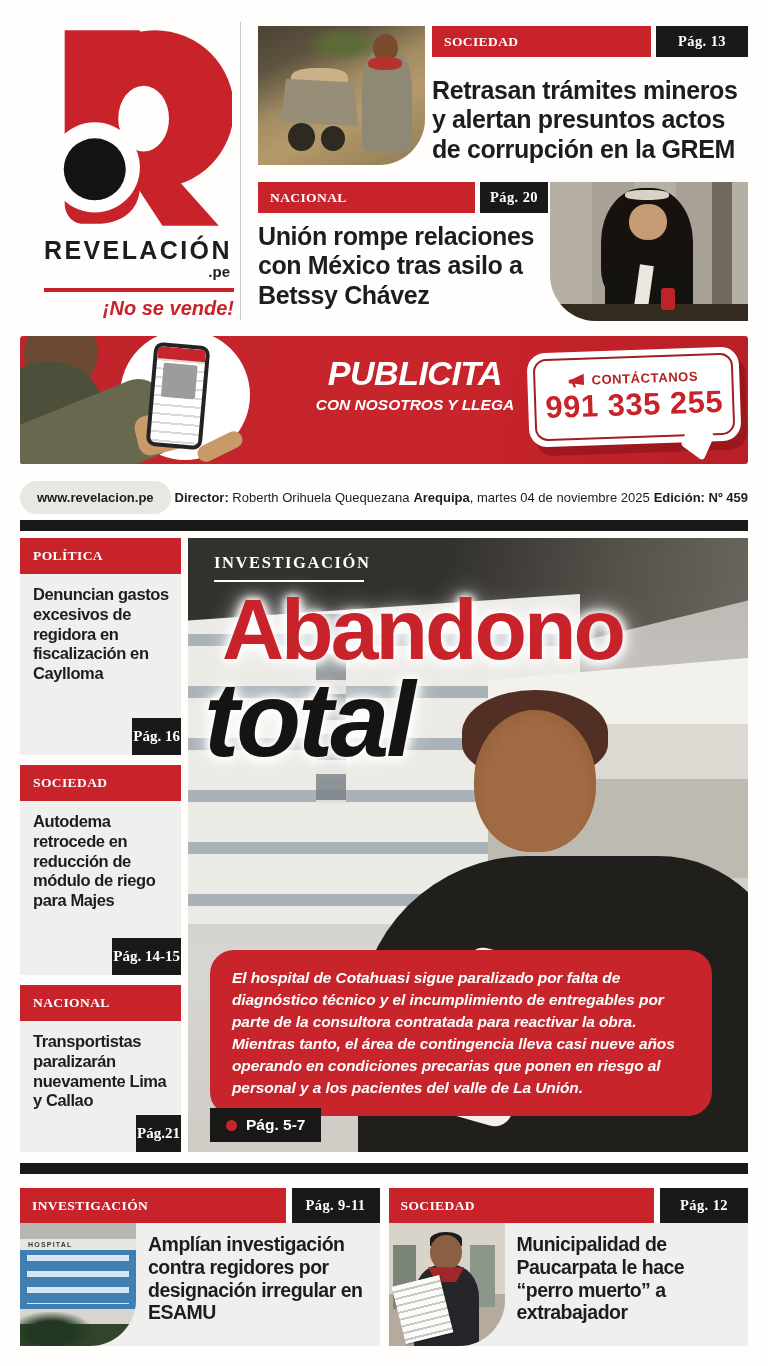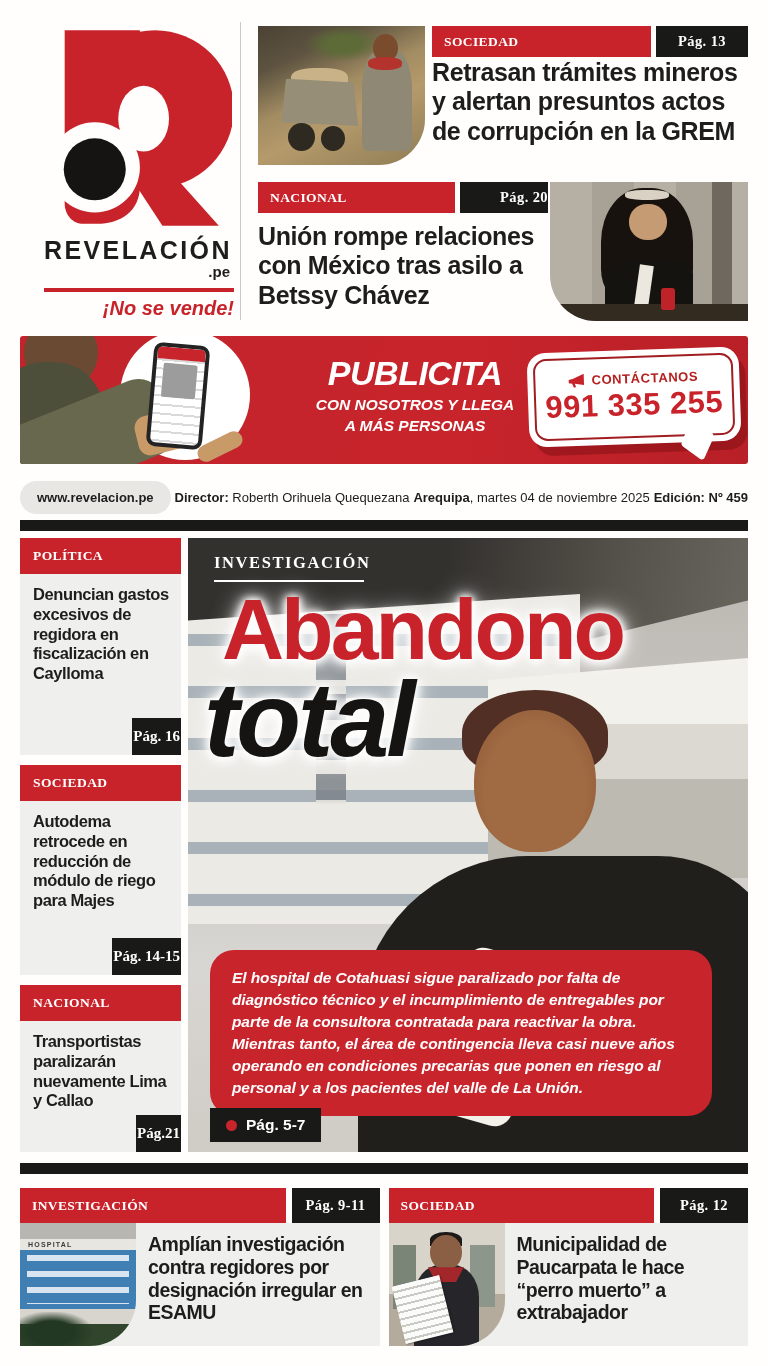--- a/index.html
+++ b/index.html
@@ -22,24 +22,24 @@
 
   
   .top-stories{position:absolute;left:258px;top:20px;width:490px;}
   .top-story{position:relative;height:146px;}
   .top-story.b{margin-top:16px;}
   .ts-photo-a{position:absolute;left:0;top:6px;width:167px;height:139px;border-radius:0 0 46px 0;overflow:hidden;}
   .ts-content-a{position:absolute;left:174px;top:6px;width:316px;}
   .chip-row{display:flex;gap:5px;height:31px;}
   .chip-row .chip.red{flex:1;line-height:31px;padding-left:12px;}
   .chip-row .chip.black{width:92px;text-align:center;line-height:31px;font-size:14.5px;}
-  .ts-headline{font-size:25px;font-weight:700;line-height:1.17;letter-spacing:-.4px;margin-top:1px;color:#1d1d1b;}
+  .ts-headline{font-size:25px;font-weight:700;line-height:1.17;letter-spacing:-.4px;margin-top:19px;color:#1d1d1b;}
   .ts-chips-b{display:flex;gap:5px;height:31px;width:290px;}
   .ts-chips-b .chip.red{flex:1;line-height:31px;padding-left:12px;}
-  .ts-chips-b .chip.black{width:88px;text-align:right;line-height:31px;font-size:14.5px;}
+  .ts-chips-b .chip.black{width:68px;text-align:center;line-height:31px;font-size:14.5px;}
   .ts-photo-b{position:absolute;right:0;top:0;width:198px;height:139px;border-radius:0 0 0 46px;overflow:hidden;}
   .ts-headline-b{width:286px;margin-top:9px;font-size:25px;font-weight:700;line-height:1.17;letter-spacing:-.4px;color:#1d1d1b;}
 
   
   .ph-layer{position:absolute;}
   .photo-mining{background:linear-gradient(155deg,#4c4234 0%,#5d5340 22%,#a28c62 45%,#b59a6b 62%,#8f7c55 100%);}
   .pm-green{left:28%;top:0;width:46%;height:26%;background:radial-gradient(#5c6b37 30%,transparent 70%);}
   .pm-cart{left:14%;top:38%;width:46%;height:34%;background:#978e77;clip-path:polygon(6% 0,94% 8%,100% 100%,0 92%);}
   .pm-load{left:20%;top:30%;width:34%;height:16%;background:#c9b288;border-radius:40%;}
   .pm-wheel1{left:18%;top:70%;width:16%;height:20%;background:#2e2a22;border-radius:50%;}
@@ -211,21 +211,20 @@
         <div class="screen">
           <div class="scr-top"></div>
           <div class="scr-img"></div>
         </div>
       </div>
       <div class="finger"></div>
     </div>
     <div class="ad-text">
       <div class="ad-title">PUBLICITA</div>
       <div class="ad-sub">CON NOSOTROS Y LLEGA</div>
-      <div class="ad-sub">A MÁS PERSONAS</div>
     </div>
     <div class="bubble">
       <div class="tail"></div>
       <div class="bubble-in">
         <div class="bubble-top">
           <svg width="17" height="14" viewBox="0 0 24 20">
               <path d="M22,0 L6,7 L0,8 V13 L5,13.6 L7.5,19.5 L10.5,18.4 L8.8,14 L22,16 Z" fill="#c8232b"></path>
             </svg>
           <span>CONTÁCTANOS</span>
         </div>

